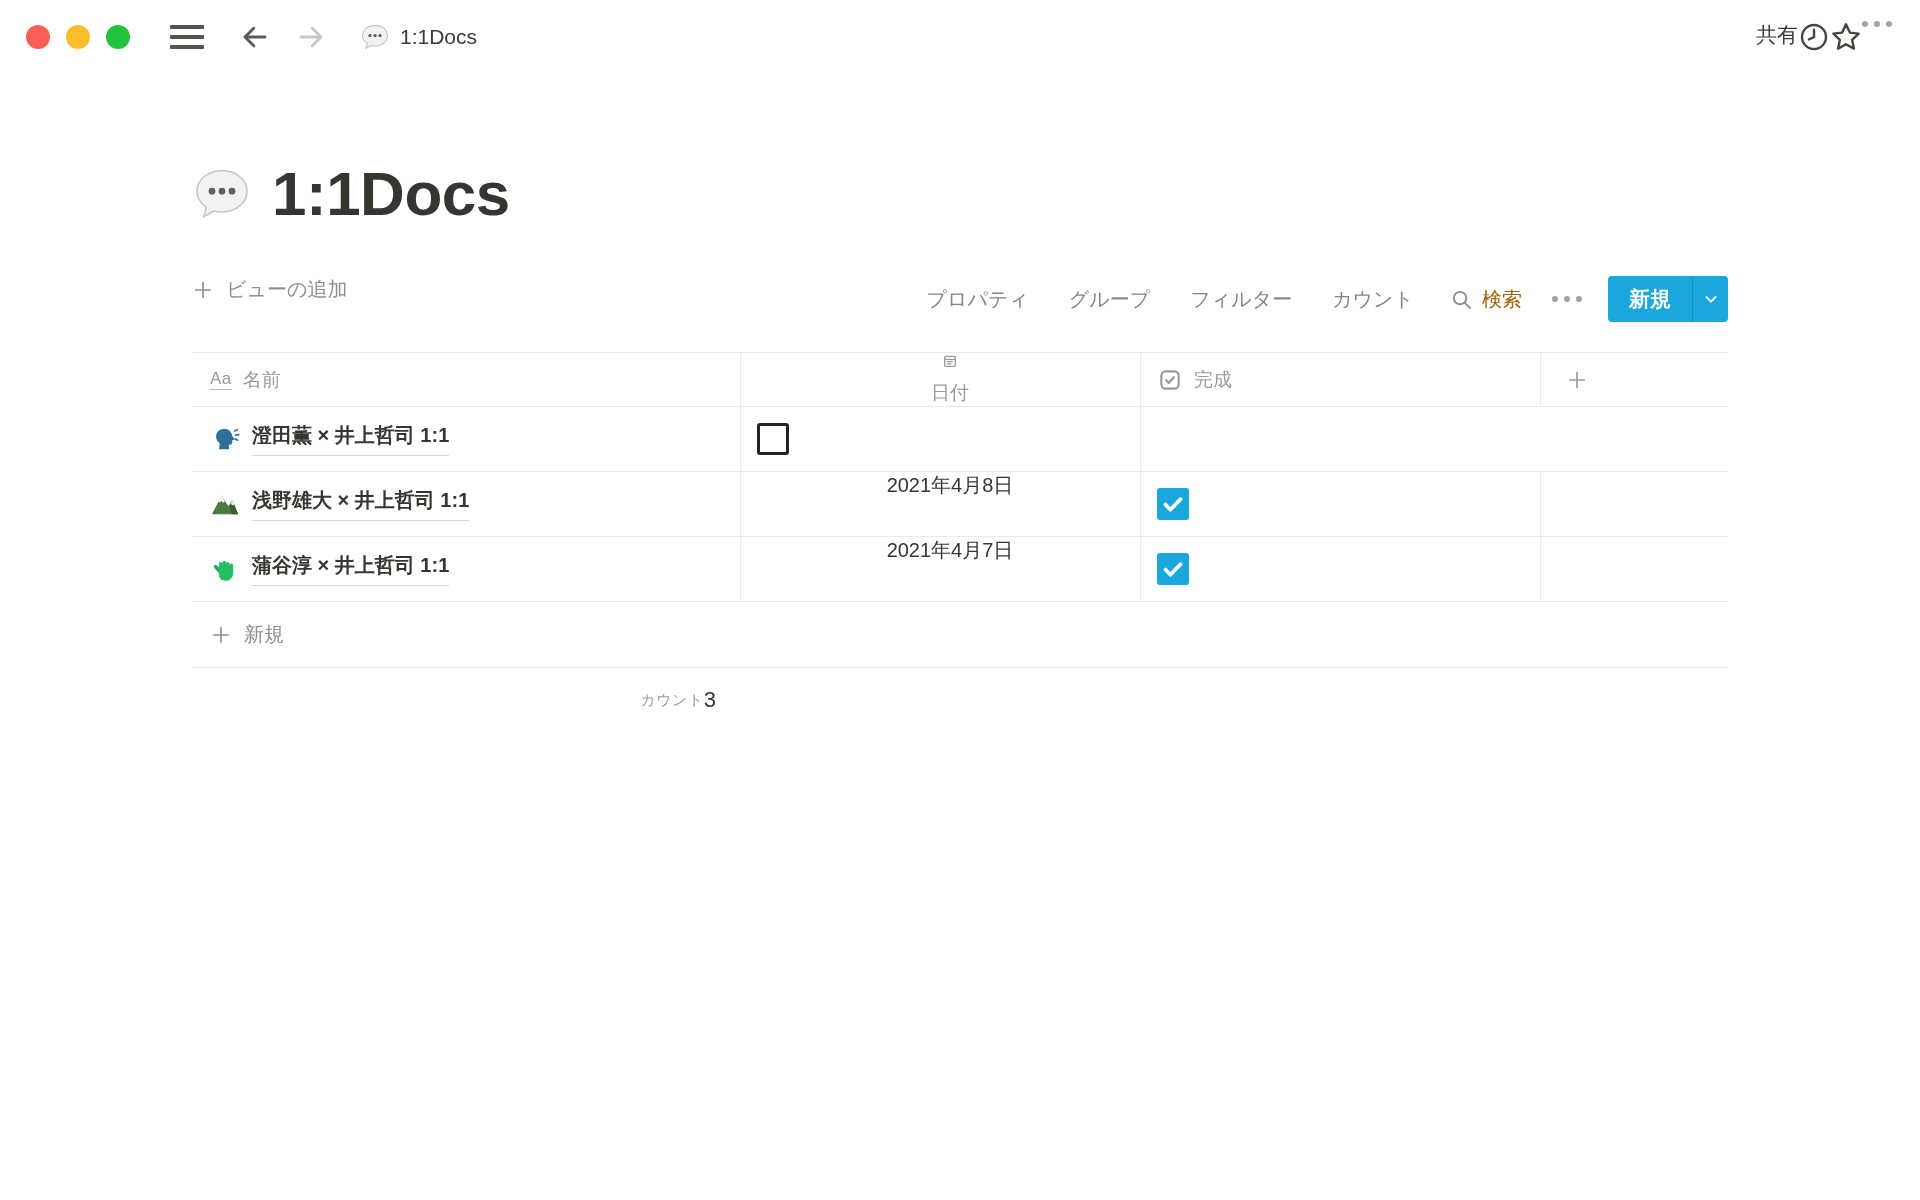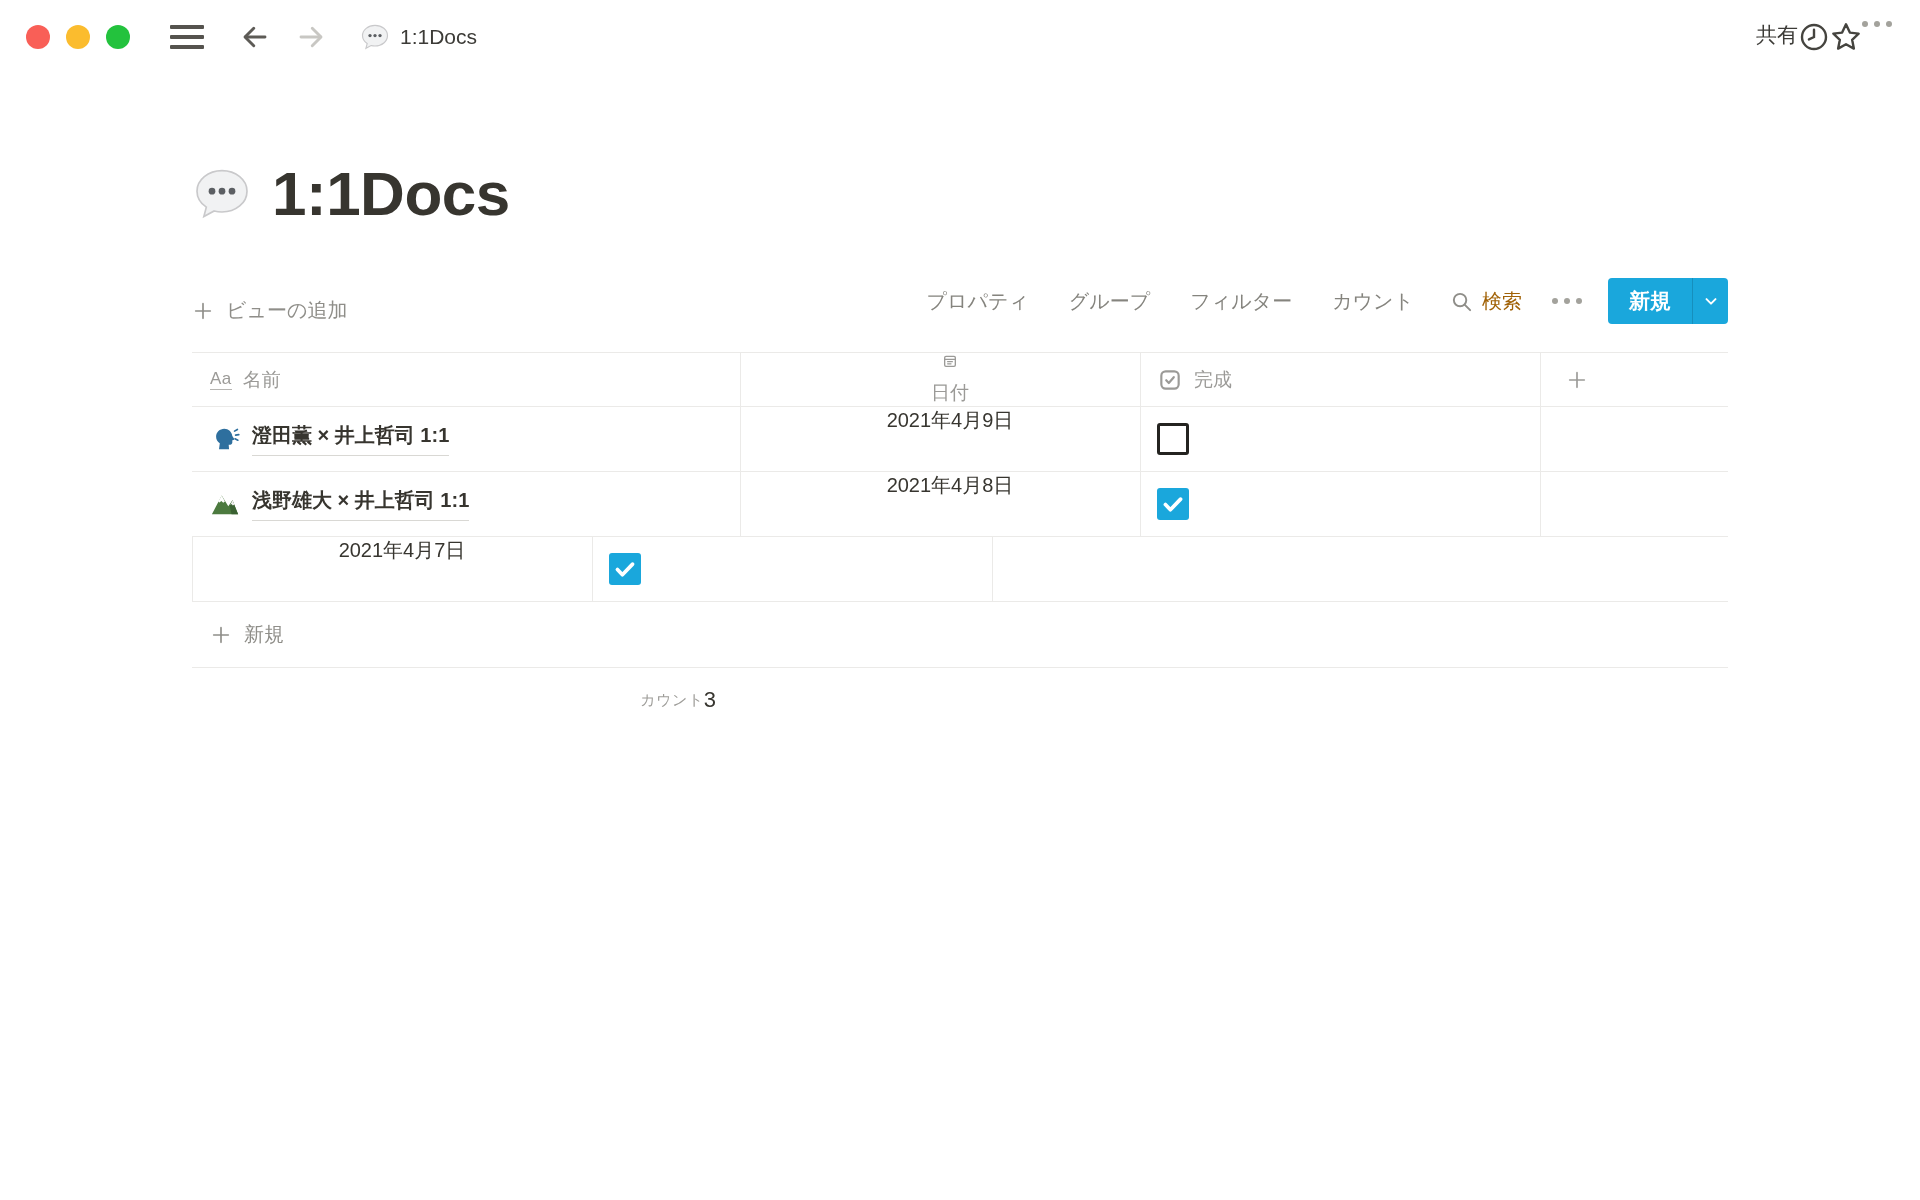--- a/index.html
+++ b/index.html
@@ -29,21 +29,21 @@
   .tb-icon { cursor:pointer; }
 
   
   .content { width:1536px; margin:0 auto; }
 
   .page-title { display:flex; align-items:flex-end; gap:20px; margin-top:74px; height:80px; }
   .page-title .pt-emoji { width:60px; height:60px; margin-bottom:4px; }
   .page-title h1 { margin:0; font-size:62px; line-height:1.1; font-weight:700; letter-spacing:-0.5px; color:#37352f; }
 
   
-  .toolbar { display:flex; align-items:flex-end; justify-content:space-between; margin-top:48px; height:48px; }
+  .toolbar { display:flex; align-items:flex-start; justify-content:space-between; margin-top:48px; height:48px; }
   .add-view { display:flex; align-items:center; gap:12px; color:#8f8e89; font-size:20px; cursor:pointer; }
   .tb-menu { display:flex; align-items:center; }
   .menu-items { display:flex; align-items:center; gap:40px; margin-right:36px; }
   .menu-item { font-size:20px; color:#85847e; cursor:pointer; white-space:nowrap; }
   .search-group { display:flex; align-items:center; gap:9px; color:#a16207; font-size:20px; margin-right:30px; cursor:pointer; }
   .more-dots { display:flex; gap:6px; margin-right:26px; cursor:pointer; }
   .more-dots i { width:6px; height:6px; border-radius:50%; background:#a3a29c; }
   .new-btn { display:flex; align-items:stretch; height:46px; border-radius:4px; overflow:hidden; background:#1aa7dc; color:#fff; cursor:pointer; }
   .new-btn .nb-label { display:flex; align-items:center; padding:0 21px; font-size:21px; font-weight:700; }
   .new-btn .nb-caret { display:flex; align-items:center; justify-content:center; width:36px; border-left:1px solid rgba(0,0,0,0.14); }
@@ -214,23 +214,20 @@
   <div class="trow">
     <div class="cell col-name name-cell">
       <span class="row-icon">
               <svg width="30" height="30" viewBox="0 0 32 32">
                 <path d="M6.5 13.5C6.5 8.8 10.4 5 15.2 5c4.5 0 8.2 3.4 8.6 7.7l1.9 3.1c.3.5 0 1.1-.55 1.25l-1.35.4v2.35c0 1.25-1 2.25-2.25 2.25h-1.6l.35 4.95H9.6l.85-6.4C8 19 6.5 16.4 6.5 13.5z" fill="#2e6f9e"></path>
                 <path d="M26.2 7.6l3-1.8M27.3 11.8l3.4-.5M26.7 15.8l3 1.5" stroke="#2e6f9e" stroke-width="1.8" fill="none" stroke-linecap="round"></path>
               </svg>
             </span>
       <span class="name-link">澄田薫 × 井上哲司 1:1</span>
     </div>
-    <div class="cell col-date date-cell">
-            <span>2021年4月9日</span>
-          </div>
     <div class="cell col-done">
       <span class="checkbox unchecked"></span>
     </div>
     <div class="cell col-add"></div>
   </div>
 
   <div class="trow">
     <div class="cell col-name name-cell">
       <span class="row-icon">
               <svg width="30" height="30" viewBox="0 0 32 32">
@@ -249,20 +246,29 @@
       <span class="checkbox checked">
               <svg width="26" height="26" viewBox="0 0 24 24" fill="none" stroke="#ffffff" stroke-width="3.4" stroke-linecap="round" stroke-linejoin="round">
                 <path d="M5 12.5l4.6 4.8L19 7.5"></path>
               </svg>
             </span>
     </div>
     <div class="cell col-add"></div>
   </div>
 
   <div class="trow">
+    <div class="cell col-name name-cell">
+      <span class="row-icon">
+              <svg width="30" height="30" viewBox="0 0 32 32">
+                <path d="M9.5 15.5v-5a1.9 1.9 0 0 1 3.8 0V9a1.9 1.9 0 0 1 3.8 0v1.5a1.9 1.9 0 0 1 3.8 0V12a1.9 1.9 0 0 1 3.8 0v8.2c0 5-3.4 8.3-8 8.3-4.4 0-7.2-2.6-7.2-6.6z" fill="#22bf63"></path>
+                <path d="M9.5 14.2l-2.3-2a1.8 1.8 0 0 0-2.5 2.6l4.8 5.6z" fill="#1ca955"></path>
+              </svg>
+            </span>
+      <span class="name-link">蒲谷淳 × 井上哲司 1:1</span>
+    </div>
     <div class="cell col-date date-cell">
             <span>2021年4月7日</span>
           </div>
     <div class="cell col-done">
       <span class="checkbox checked">
               <svg width="26" height="26" viewBox="0 0 24 24" fill="none" stroke="#ffffff" stroke-width="3.4" stroke-linecap="round" stroke-linejoin="round">
                 <path d="M5 12.5l4.6 4.8L19 7.5"></path>
               </svg>
             </span>
     </div>

